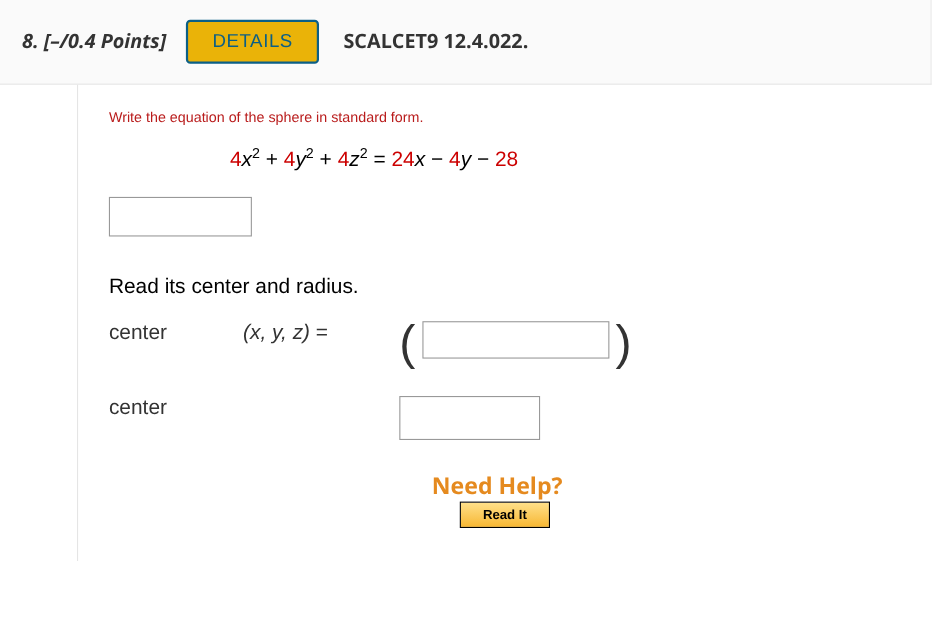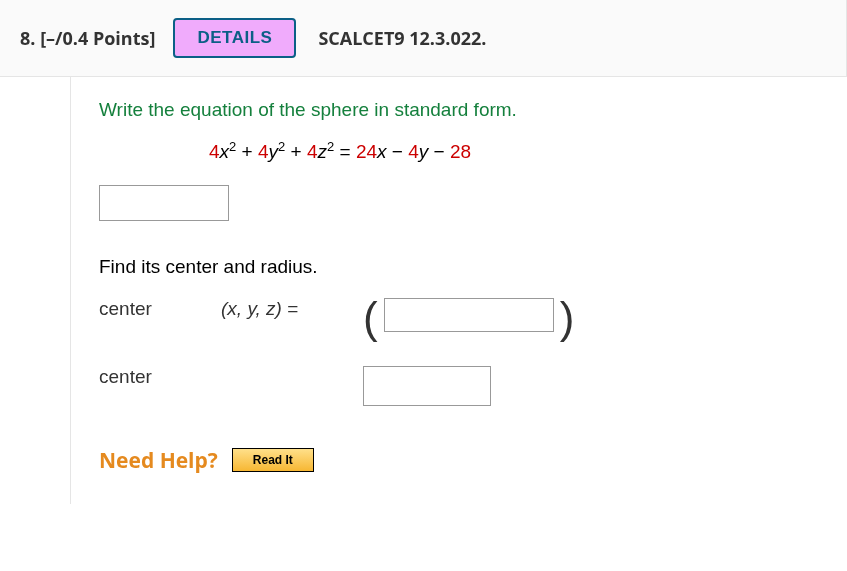--- a/index.html
+++ b/index.html
@@ -15,48 +15,49 @@
     align-items: center;
     padding: 18px 20px;
     border-bottom: 1px solid #e5e5e5;
     background: #fafafa;
     border-right: 1px solid #e5e5e5;
   }
   .qnum {
     font-weight: 700;
     font-size: 18px;
     color: #333;
+    font-style: italic;
   }
   .details-btn {
     margin-left: 18px;
     border: 2px solid #0b5f86;
     border-radius: 4px;
-    background: #f0abfc;
+    background: #eab308;
     color: #0b5f86;
-    font-weight: 700;
+    font-weight: 400;
     font-size: 17px;
     padding: 8px 22px;
     letter-spacing: 0.5px;
     cursor: pointer;
   }
   .ref {
     margin-left: 22px;
     font-weight: 700;
     font-size: 18px;
     color: #333;
   }
   .content {
     margin-left: 70px;
     border-left: 1px solid #e5e5e5;
     padding: 22px 28px 30px 28px;
   }
   .prompt {
-    font-size: 19px;
+    font-size: 13px;
     font-family: Verdana, Geneva, sans-serif;
-    color: #15803d;
+    color: #b91c1c;
     margin-bottom: 18px;
   }
   .equation {
     font-family: Verdana, Geneva, sans-serif;
     font-size: 19px;
     font-style: italic;
     color: #000;
     text-align: left;
     padding-left: 110px;
     margin-bottom: 22px;
@@ -107,21 +108,22 @@
     height: 34px;
     margin: 0 6px;
   }
   .input-radius {
     width: 128px;
     height: 40px;
   }
   .help-row {
     display: flex;
     align-items: center;
-    margin-top: 40px;
+    margin-top: 28px;
+    flex-direction: column;
   }
   .need-help {
     font-size: 21px;
     font-weight: 700;
     color: #e58a1f;
     margin-right: 14px;
   }
   .read-it {
     border: 1px solid #000;
     background: linear-gradient(#ffe08a, #f7b733);
@@ -135,34 +137,34 @@
 </style>
 </head>
 <body>
 
 <div class="header">
   <span class="qnum">
     <span>8.</span>
     <span>[–/0.4 Points]</span>
   </span>
   <button class="details-btn">DETAILS</button>
-  <span class="ref">SCALCET9 12.3.022.</span>
+  <span class="ref">SCALCET9 12.4.022.</span>
 </div>
 
 <div class="content">
 
   <div class="prompt">Write the equation of the sphere in standard form.</div>
 
   <div class="equation">
     <span class="n red">4</span><span>x</span><sup>2</sup><span class="n"> + </span><span class="n red">4</span><span>y</span><sup>2</sup><span class="n"> + </span><span class="n red">4</span><span>z</span><sup>2</sup><span class="n"> = </span><span class="n red">24</span><span>x</span><span class="n"> − </span><span class="n red">4</span><span>y</span><span class="n"> − </span><span class="n red">28</span>
   </div>
 
   <div class="input-box input-standard"></div>
 
-  <div class="prompt2">Find its center and radius.</div>
+  <div class="prompt2">Read its center and radius.</div>
 
   <div class="row">
     <span class="label">center</span>
     <span class="xyz"><span>(x, y, z)</span><span style="font-style:normal">  =</span></span>
     <span class="paren">(</span>
     <span class="input-box input-center"></span>
     <span class="paren">)</span>
   </div>
 
   <div class="row">

